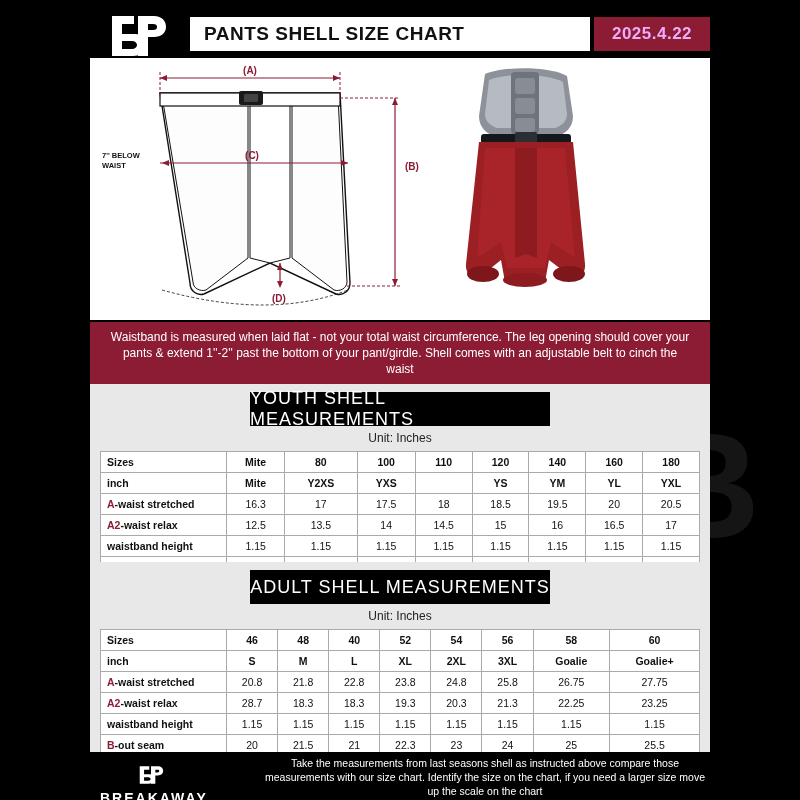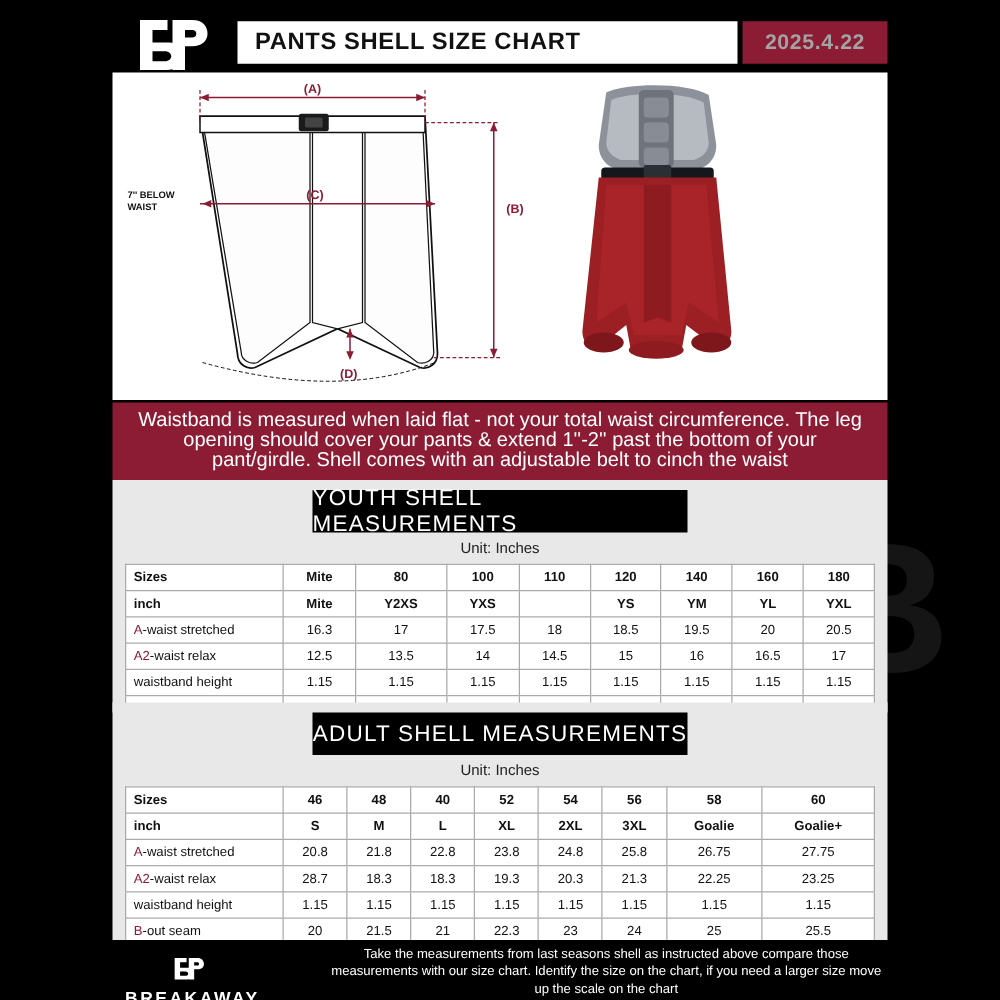--- a/index.html
+++ b/index.html
@@ -5,45 +5,45 @@
   html,body{margin:0;padding:0;background:#000;}
   body{width:800px;height:800px;font-family:"Liberation Sans",sans-serif;overflow:hidden;}
   .page{position:relative;width:800px;height:800px;background:#000;}
 
   
   .header{position:absolute;left:0;top:0;width:800px;height:68px;background:#000;}
   .logo-b{position:absolute;left:108px;top:14px;width:60px;height:44px;color:#fff;}
   .title-box{position:absolute;left:190px;top:17px;width:400px;height:34px;background:#fff;display:flex;align-items:center;}
   .title-box span{font-size:19px;font-weight:bold;color:#111;letter-spacing:.5px;padding-left:14px;}
   .date-box{position:absolute;left:594px;top:17px;width:116px;height:34px;background:#8c1b34;display:flex;align-items:center;justify-content:center;}
-  .date-box span{color:#a3a3a3;font-size:17px;font-weight:bold;letter-spacing:.5px;}
+  .date-box span{color:#f0abfc;font-size:17px;font-weight:bold;letter-spacing:.5px;}
 
   
   .diagram{position:absolute;left:90px;top:58px;width:620px;height:262px;background:#fff;}
   .diag-inner{position:relative;width:100%;height:100%;}
 
   .shortsvg{position:absolute;left:10px;top:0;}
   .photo{position:absolute;left:355px;top:10px;width:160px;height:250px;}
 
   .note{position:absolute;left:527px;top:40px;width:100px;font-size:8px;line-height:11px;font-weight:bold;color:#111;letter-spacing:.2px;}
 
   
   .infobar{position:absolute;left:90px;top:322px;width:620px;height:62px;background:#8c1b34;display:flex;align-items:center;justify-content:center;}
-  .infobar p{margin:0;color:#fff;font-size:16px;line-height:16px;text-align:center;width:580px;}
+  .infobar p{margin:0;color:#fff;font-size:12px;line-height:16px;text-align:center;width:580px;}
 
   
   .sectionwrap{position:absolute;left:90px;width:620px;background:#e8e8e8;}
   .banner{margin:0 auto;width:300px;height:34px;background:#000;display:flex;align-items:center;justify-content:center;}
   .banner span{color:#fff;font-weight:normal;font-size:18px;letter-spacing:1px;}
   .unit{text-align:center;font-size:12px;color:#222;padding:5px 0 6px;}
 
   
   table{border-collapse:collapse;width:600px;margin:0 auto;background:#fff;}
   td{border:1px solid #aaa;font-size:10.5px;height:18px;text-align:center;color:#111;}
-  td.lbl{text-align:left;padding-left:6px;width:118px;font-weight:normal;}
+  td.lbl{text-align:left;padding-left:6px;width:118px;font-weight:bold;}
   td.lbl .pre{color:#8c1b34;}
   tr.hdr td{font-weight:bold;}
 
   
   .footer{position:absolute;left:0;top:752px;width:800px;height:48px;background:#000;}
   .foot-logo{position:absolute;left:100px;top:760px;display:flex;align-items:center;color:#fff;flex-direction:column;}
   .foot-logo .bmark{width:26px;height:30px;margin-right:6px;}
   .foot-logo .bname{font-size:14px;font-weight:bold;letter-spacing:2px;}
   .foot-text{position:absolute;left:262px;top:756px;width:446px;color:#fff;font-size:10.5px;line-height:14px;text-align:center;}
 

